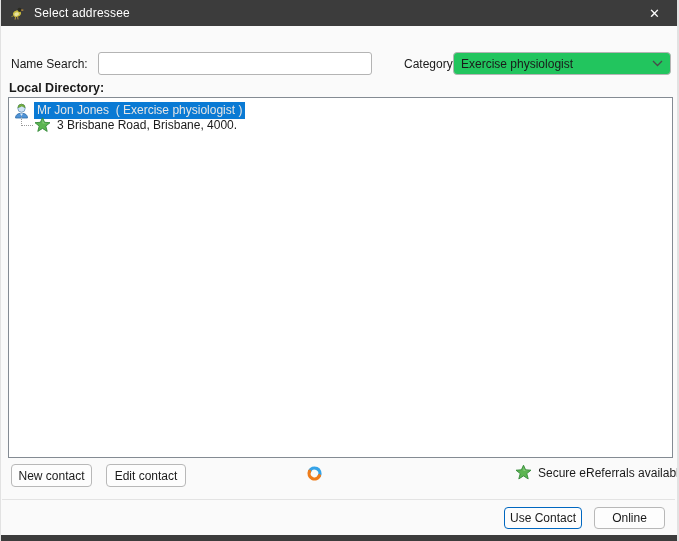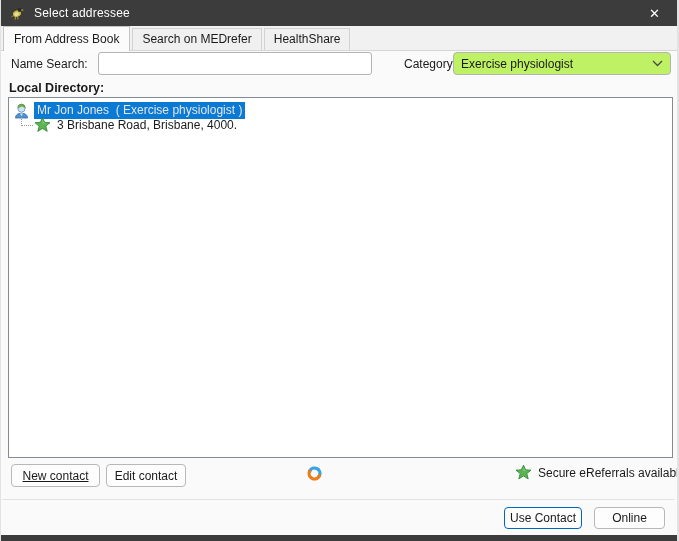--- a/index.html
+++ b/index.html
@@ -44,21 +44,21 @@
   .lbl { position: absolute; white-space: nowrap; }
   #name-search-label { left: 10px; top: 57px; }
   #name-search-input {
     position: absolute; left: 97px; top: 52px; width: 274px; height: 23px;
     border: 1px solid #b4b4b4; border-radius: 3px; background: #ffffff;
     font: 12px "Liberation Sans", sans-serif; padding: 0 6px; outline: none;
   }
   #category-label { left: 403px; top: 57px; }
   .combo {
     position: absolute; left: 452px; top: 52px; width: 218px; height: 23px;
-    border: 1px solid #b4b4b4; border-radius: 4px; background: #bef264;
+    border: 1px solid #b4b4b4; border-radius: 4px; background: #22c55e;
     display: flex; align-items: center; padding: 0 7px; cursor: default;
   }
   .combo-value { flex: 1; white-space: nowrap; overflow: hidden; }
   .combo-chevron { display: inline-flex; margin-left: 4px; }
 
   #local-directory-label { left: 8px; top: 81px; font-weight: bold; font-size: 12.5px; }
 
   
   .listbox {
     position: absolute; left: 7px; top: 97px; width: 665px; height: 361px;
@@ -78,21 +78,21 @@
   .star-icon { width: 17px; height: 16px; display: inline-flex; }
   .entry-address { margin-left: 6px; white-space: pre; font-size: 12px; }
 
   
   .btn {
     position: absolute; background: #fdfdfd; border: 1px solid #b8b8b8;
     border-radius: 4px; display: flex; align-items: center; justify-content: center;
     font: 12px "Liberation Sans", sans-serif; color: #1a1a1a; cursor: default;
     white-space: nowrap;
   }
-  #new-contact-btn  { left: 10px;  top: 464px; width: 89px; height: 23px; text-decoration: underline; }
+  #new-contact-btn  { left: 10px;  top: 464px; width: 81px; height: 23px; }
   #edit-contact-btn { left: 105px; top: 464px; width: 80px; height: 23px; }
 
   .legend-item { position: absolute; display: flex; align-items: center; }
   #legend-sync { left: 305px; top: 465px; }
   #legend-star { left: 514px; top: 464px; }
   .legend-icon { width: 17px; height: 17px; display: inline-flex; }
   .legend-label { margin-left: 6px; white-space: nowrap; }
 
   .divider { position: absolute; left: 1px; right: 2px; top: 499px; height: 1px; background: #e3e3e3; }
 
@@ -114,25 +114,20 @@
         <ellipse cx="7.6" cy="9.2" rx="2.4" ry="1.7" fill="#e6e0a0" transform="rotate(-22 7.6 9.2)"></ellipse>
         <circle cx="10.6" cy="4.8" r="2.1" fill="#2b2b22"></circle>
         <path d="M12.4 4.3 L15 5.1 L12.5 5.9 Z" fill="#e0a23c"></path>
         <path d="M6.6 11.6 L6.1 14.6 M8.6 11.8 L9 14.4" stroke="#caa53e" stroke-width="0.9" fill="none"></path>
       </svg>
     </span>
     <span class="titlebar-title">Select addressee</span>
     <span class="close-btn">✕</span>
   </div>
 
-  <div class="tabstrip">
-    <div class="tab active">From Address Book</div>
-    <div class="tab">Search on MEDrefer</div>
-    <div class="tab">HealthShare</div>
-  </div>
 
   <span class="lbl" id="name-search-label">Name Search:</span>
   <input id="name-search-input" value="" style="">
   <span class="lbl" id="category-label">Category:</span>
   <div class="combo">
     <span class="combo-value">Exercise physiologist</span>
     <span class="combo-chevron">
       <svg width="11" height="7" viewBox="0 0 11 7">
           <path d="M1 1 L5.5 5.5 L10 1" stroke="#4a4a4a" stroke-width="1.3" fill="none"></path>
         </svg>

